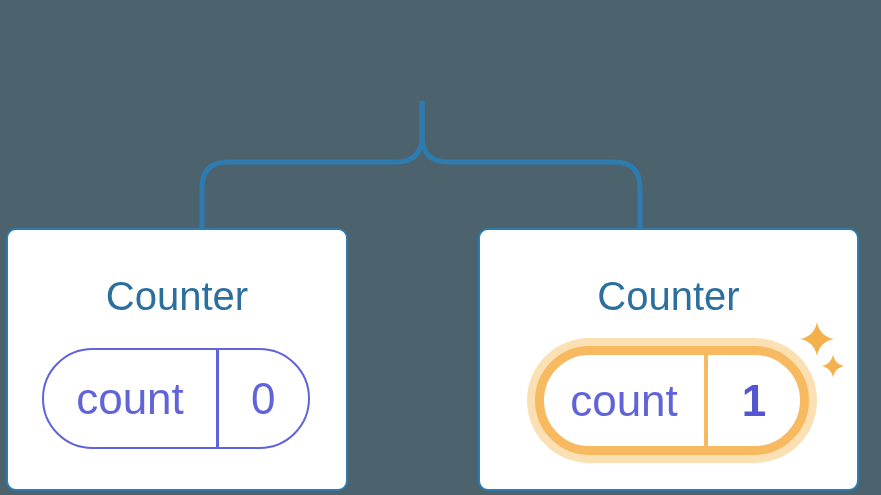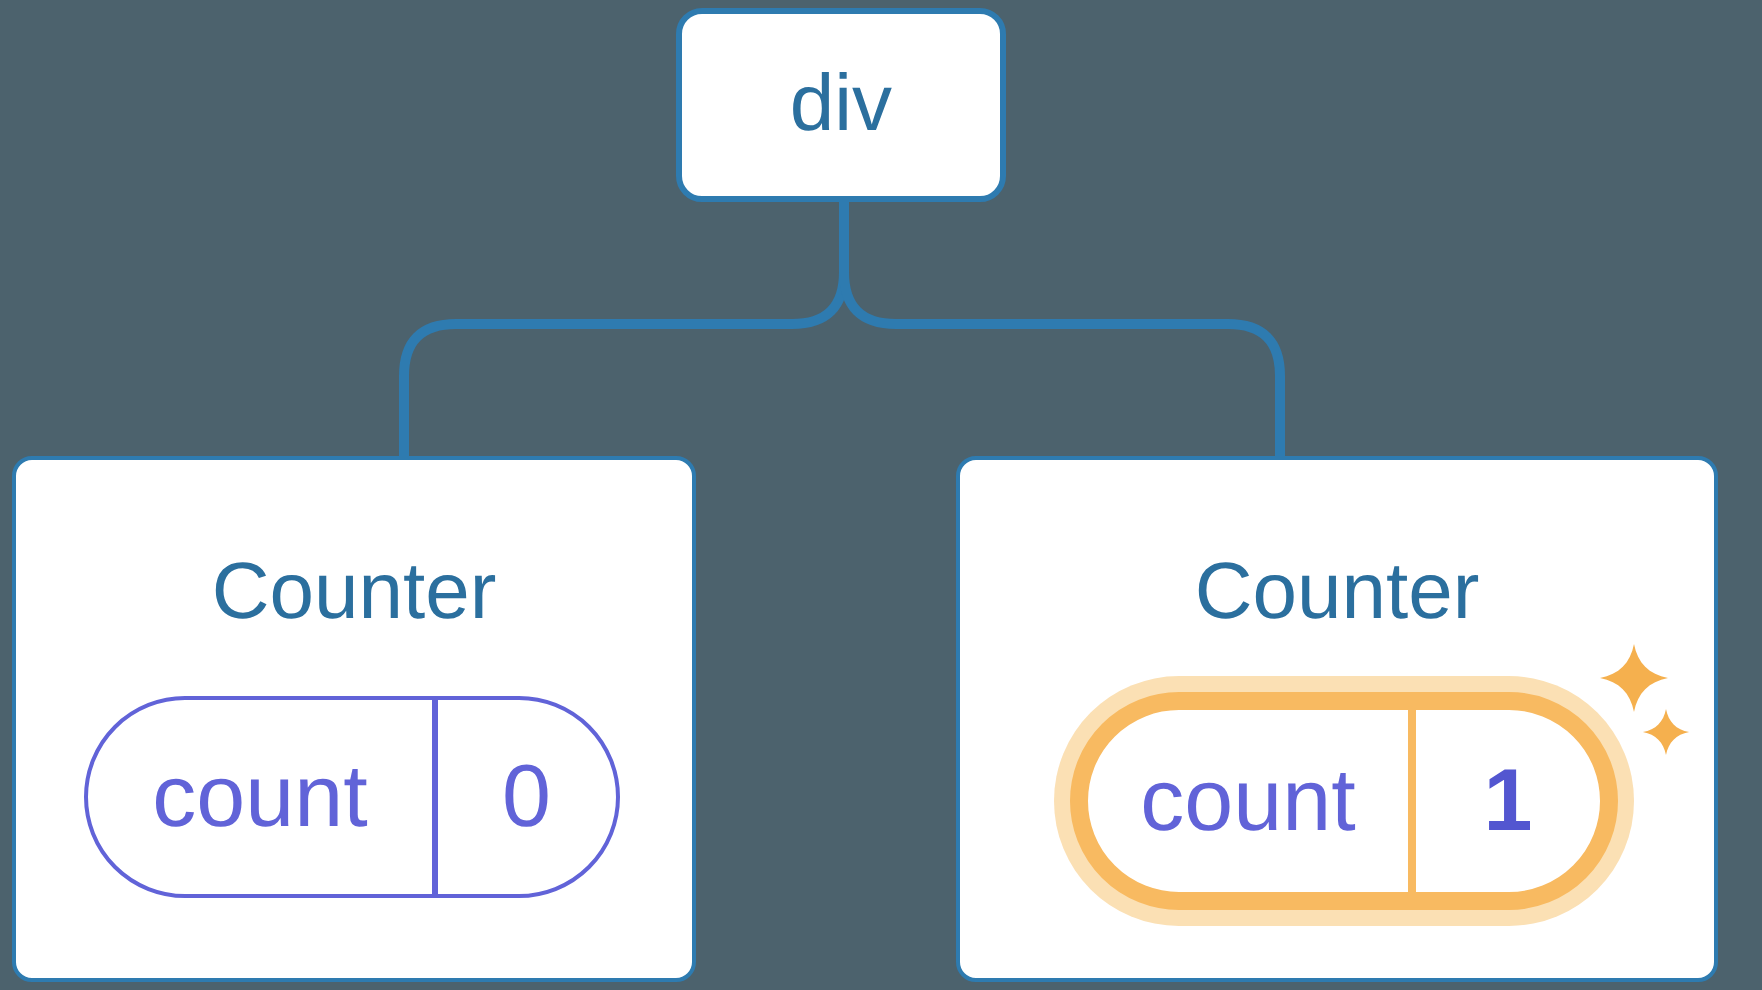--- a/index.html
+++ b/index.html
@@ -53,23 +53,20 @@
   .pill-divider-purple{flex:0 0 2.5px;background:var(--purple,#6163d8);}
   .pill-divider-orange{flex:0 0 4px;background:var(--orange,#f8ba61);}
 
   .sparkles{position:absolute;left:795px;top:315px;overflow:visible;}
 </style>
 </head>
 <body>
 
 <div class="canvas">
 
-  <div class="root-node">
-    <span class="root-node-label">div</span>
-  </div>
 
   <svg class="connector" width="881" height="495" viewBox="0 0 881 495">
     <path d="M422 101 L422 136 Q422 162 396 162 L228 162 Q202 162 202 188 L202 229" fill="none" stroke-width="5" stroke="#2e7bb0"></path>
     <path d="M422 101 L422 136 Q422 162 448 162 L614 162 Q640 162 640 188 L640 229" fill="none" stroke-width="5" stroke="#2e7bb0"></path>
   </svg>
 
   <div class="card card-left">
     <div class="card-title">Counter</div>
     <div class="pill pill-plain">
       <div class="pill-key">count</div>

